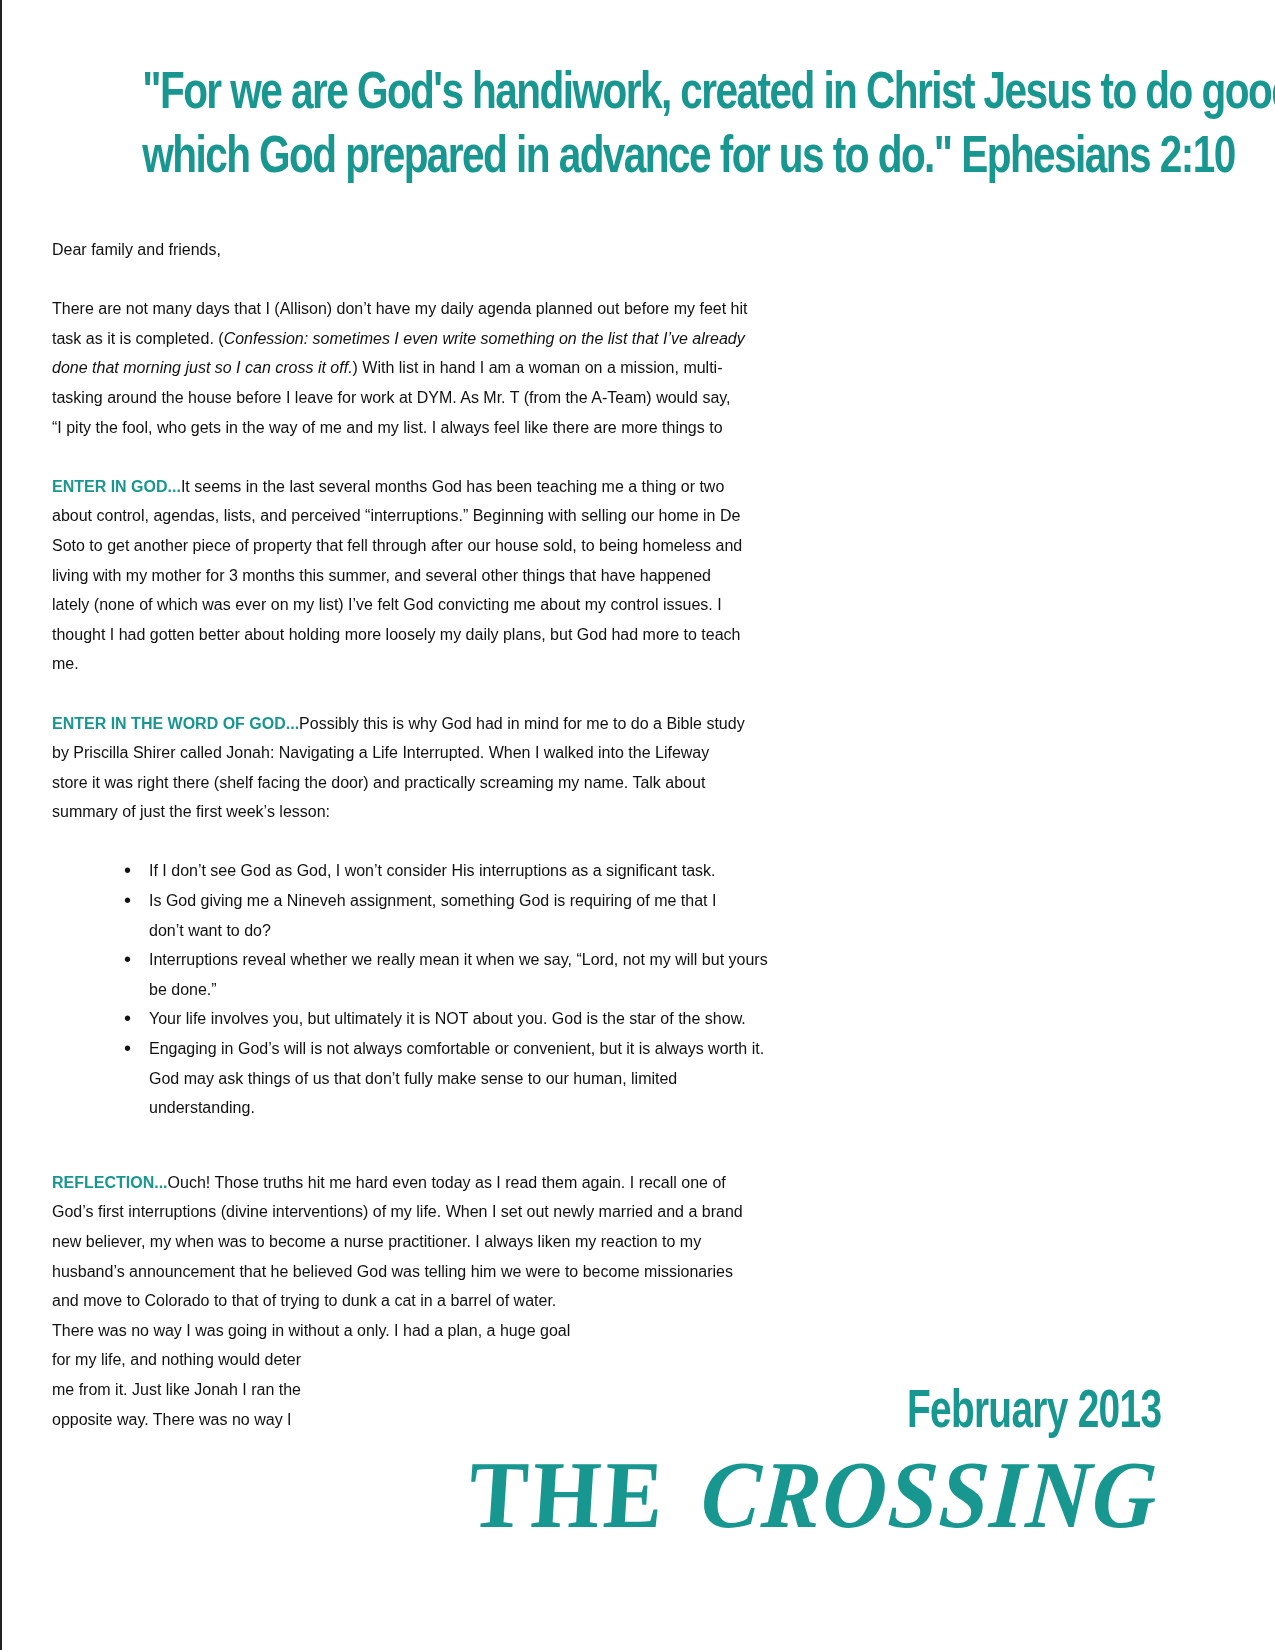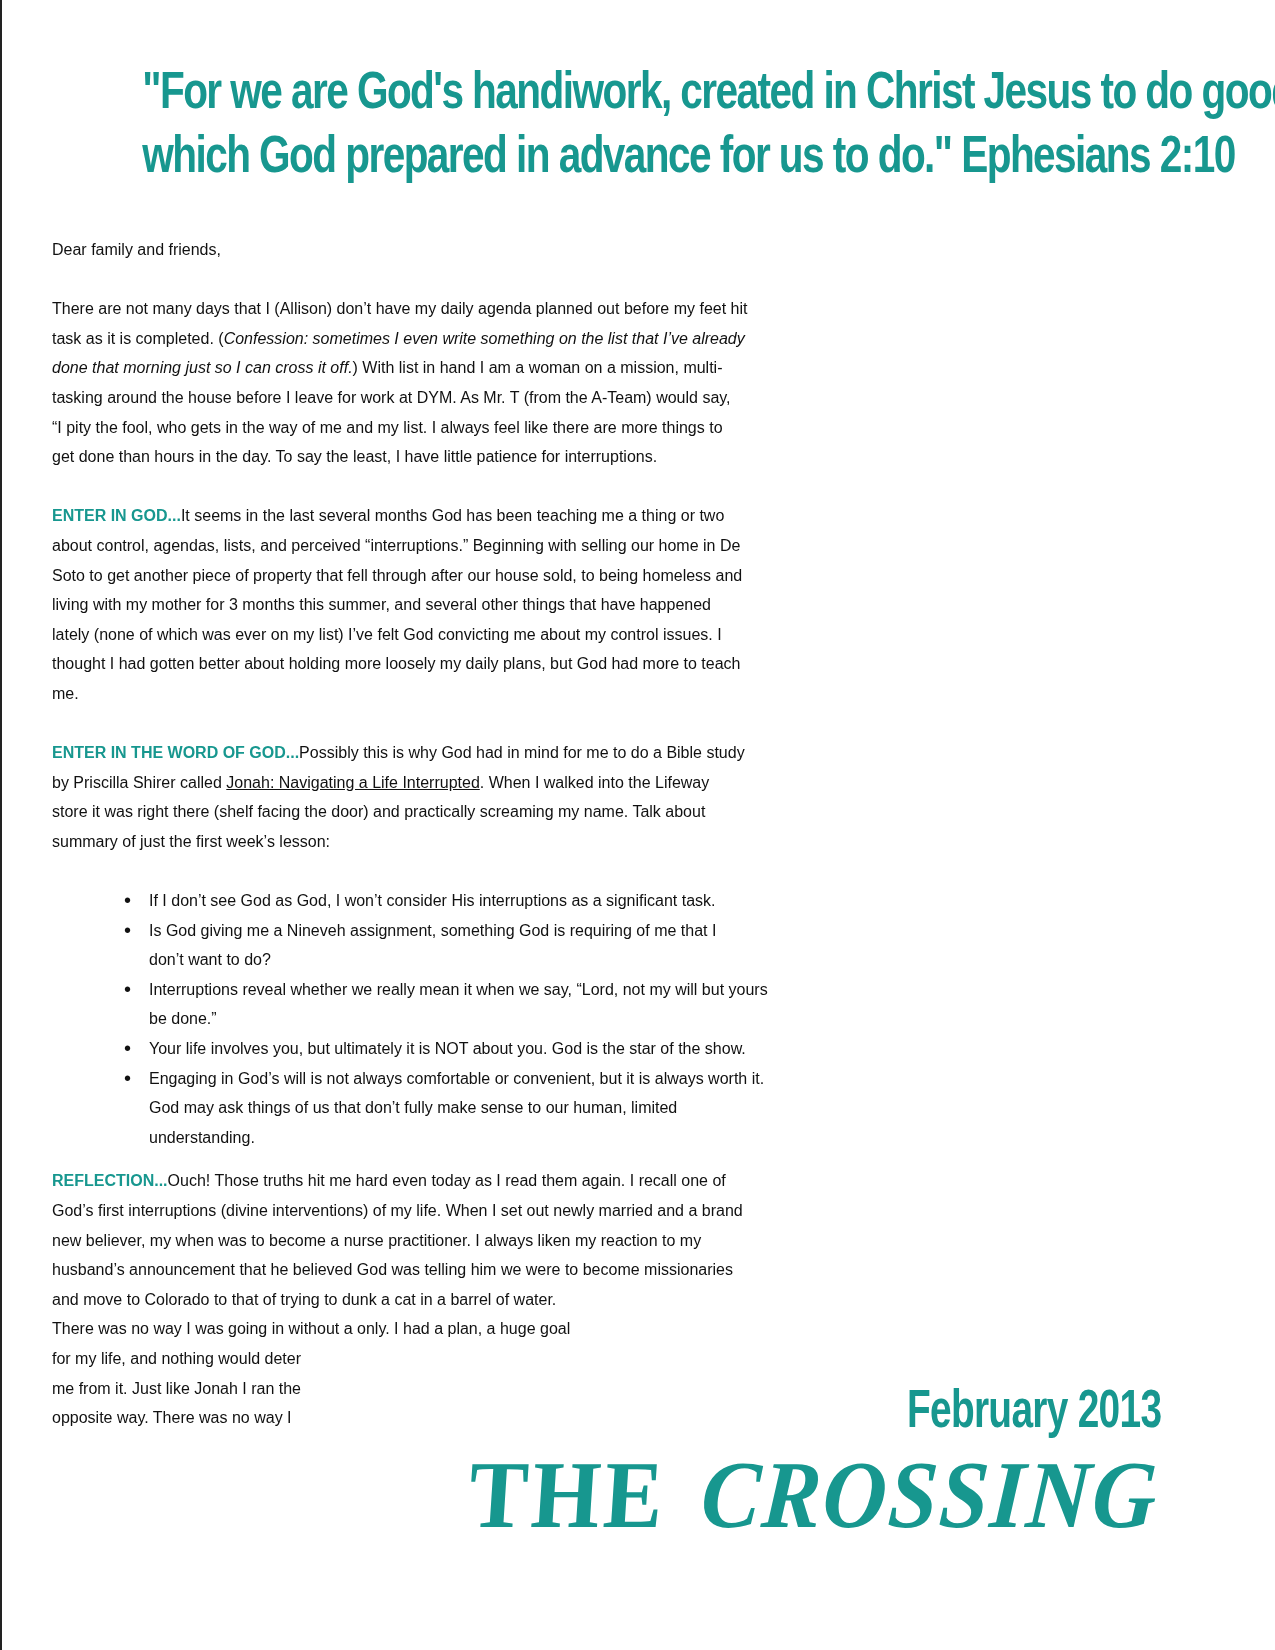--- a/index.html
+++ b/index.html
@@ -28,23 +28,23 @@
     position: absolute; left: 50px; top: 235px; width: 1170px;
     font-family: "Liberation Sans", sans-serif;
     font-size: 16px;
     line-height: 29.6px;
     color: #111111;
   }
   .body .ln { display: block; white-space: nowrap; }
   .para { margin-bottom: 29.6px; }
   .lead { color: #17978f; font-weight: bold; }
   .ital { font-style: italic; }
-  .uline { text-decoration: underline; }
+  .uline { }
   ul.bullets {
-    list-style: none; margin: 0 0 14px 0; padding: 0 0 0 97px;
+    list-style: none; margin: 0 0 45px 0; padding: 0 0 0 97px;
   }
   ul.bullets li { position: relative; }
   ul.bullets li::before {
     content: "\2022"; position: absolute; left: -25px; top: 0; font-size: 20px;
   }
   .month {
     position: absolute; left: 905px; top: 1378px;
     color: #17978f;
     font-family: "Liberation Sans", sans-serif;
     font-weight: bold;
@@ -85,21 +85,20 @@
     <div class="para">
       <span class="ln">Dear family and friends,</span>
     </div>
 
     <div class="para">
       <span class="ln">There are not many days that I (Allison) don’t have my daily agenda planned out before my feet hit</span>
       <span class="ln"><span>task as it is completed.  (</span><span class="ital">Confession: sometimes I even write something on the list that I’ve already</span></span>
       <span class="ln"><span class="ital">done that morning just so I can cross it off.</span><span>)  With list in hand I am a woman on a mission, multi-</span></span>
       <span class="ln">tasking around the house before I leave for work at DYM.  As Mr. T (from the A-Team) would say,</span>
       <span class="ln">“I pity the fool, who gets in the way of me and my list.  I always feel like there are more things to</span>
-      <span class="ln">get done than hours in the day.  To say the least, I have little patience for interruptions.</span>
     </div>
 
     <div class="para">
       <span class="ln"><span class="lead">ENTER IN GOD...</span><span>It seems in the last several months God has been teaching me a thing or two</span></span>
       <span class="ln">about control, agendas, lists, and perceived “interruptions.”  Beginning with selling our home in De</span>
       <span class="ln">Soto to get another piece of property that fell through after our house sold, to being homeless and</span>
       <span class="ln">living with my mother for 3 months this summer, and several other things that have happened</span>
       <span class="ln">lately (none of which was ever on my list) I’ve felt God convicting me about my control issues.  I</span>
       <span class="ln">thought I had gotten better about holding more loosely my daily plans, but God had more to teach</span>
       <span class="ln">me.</span>

